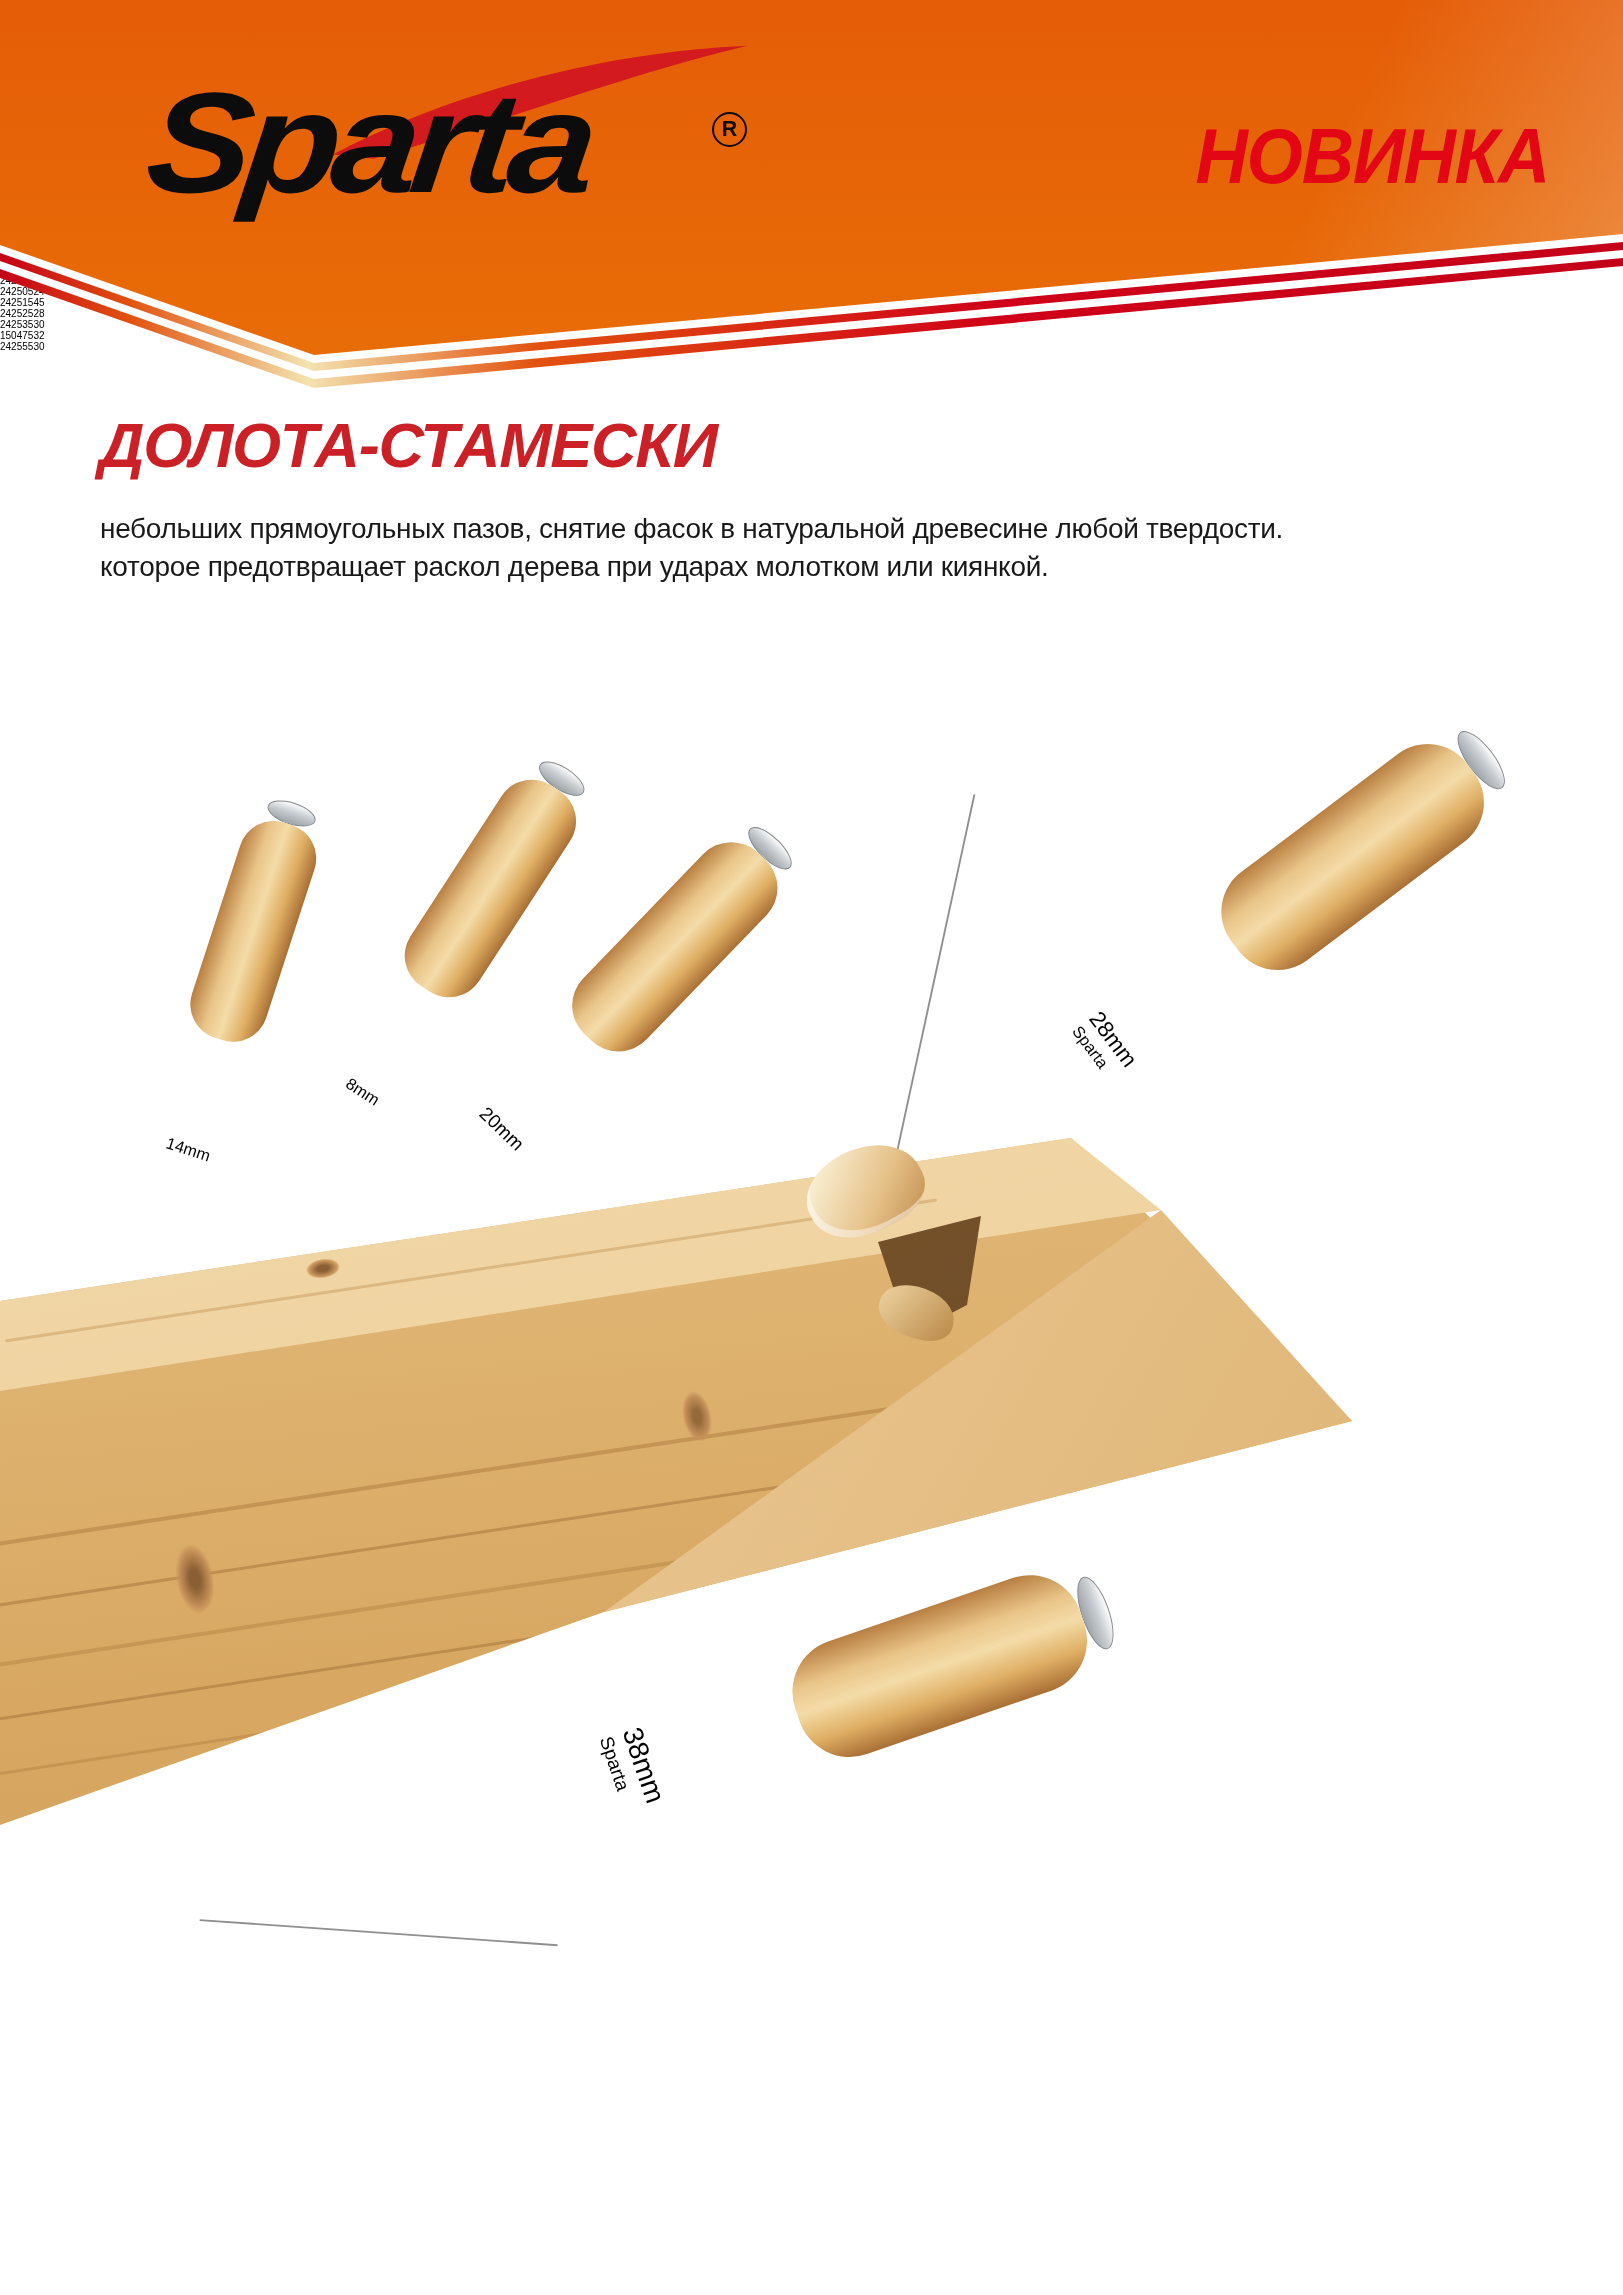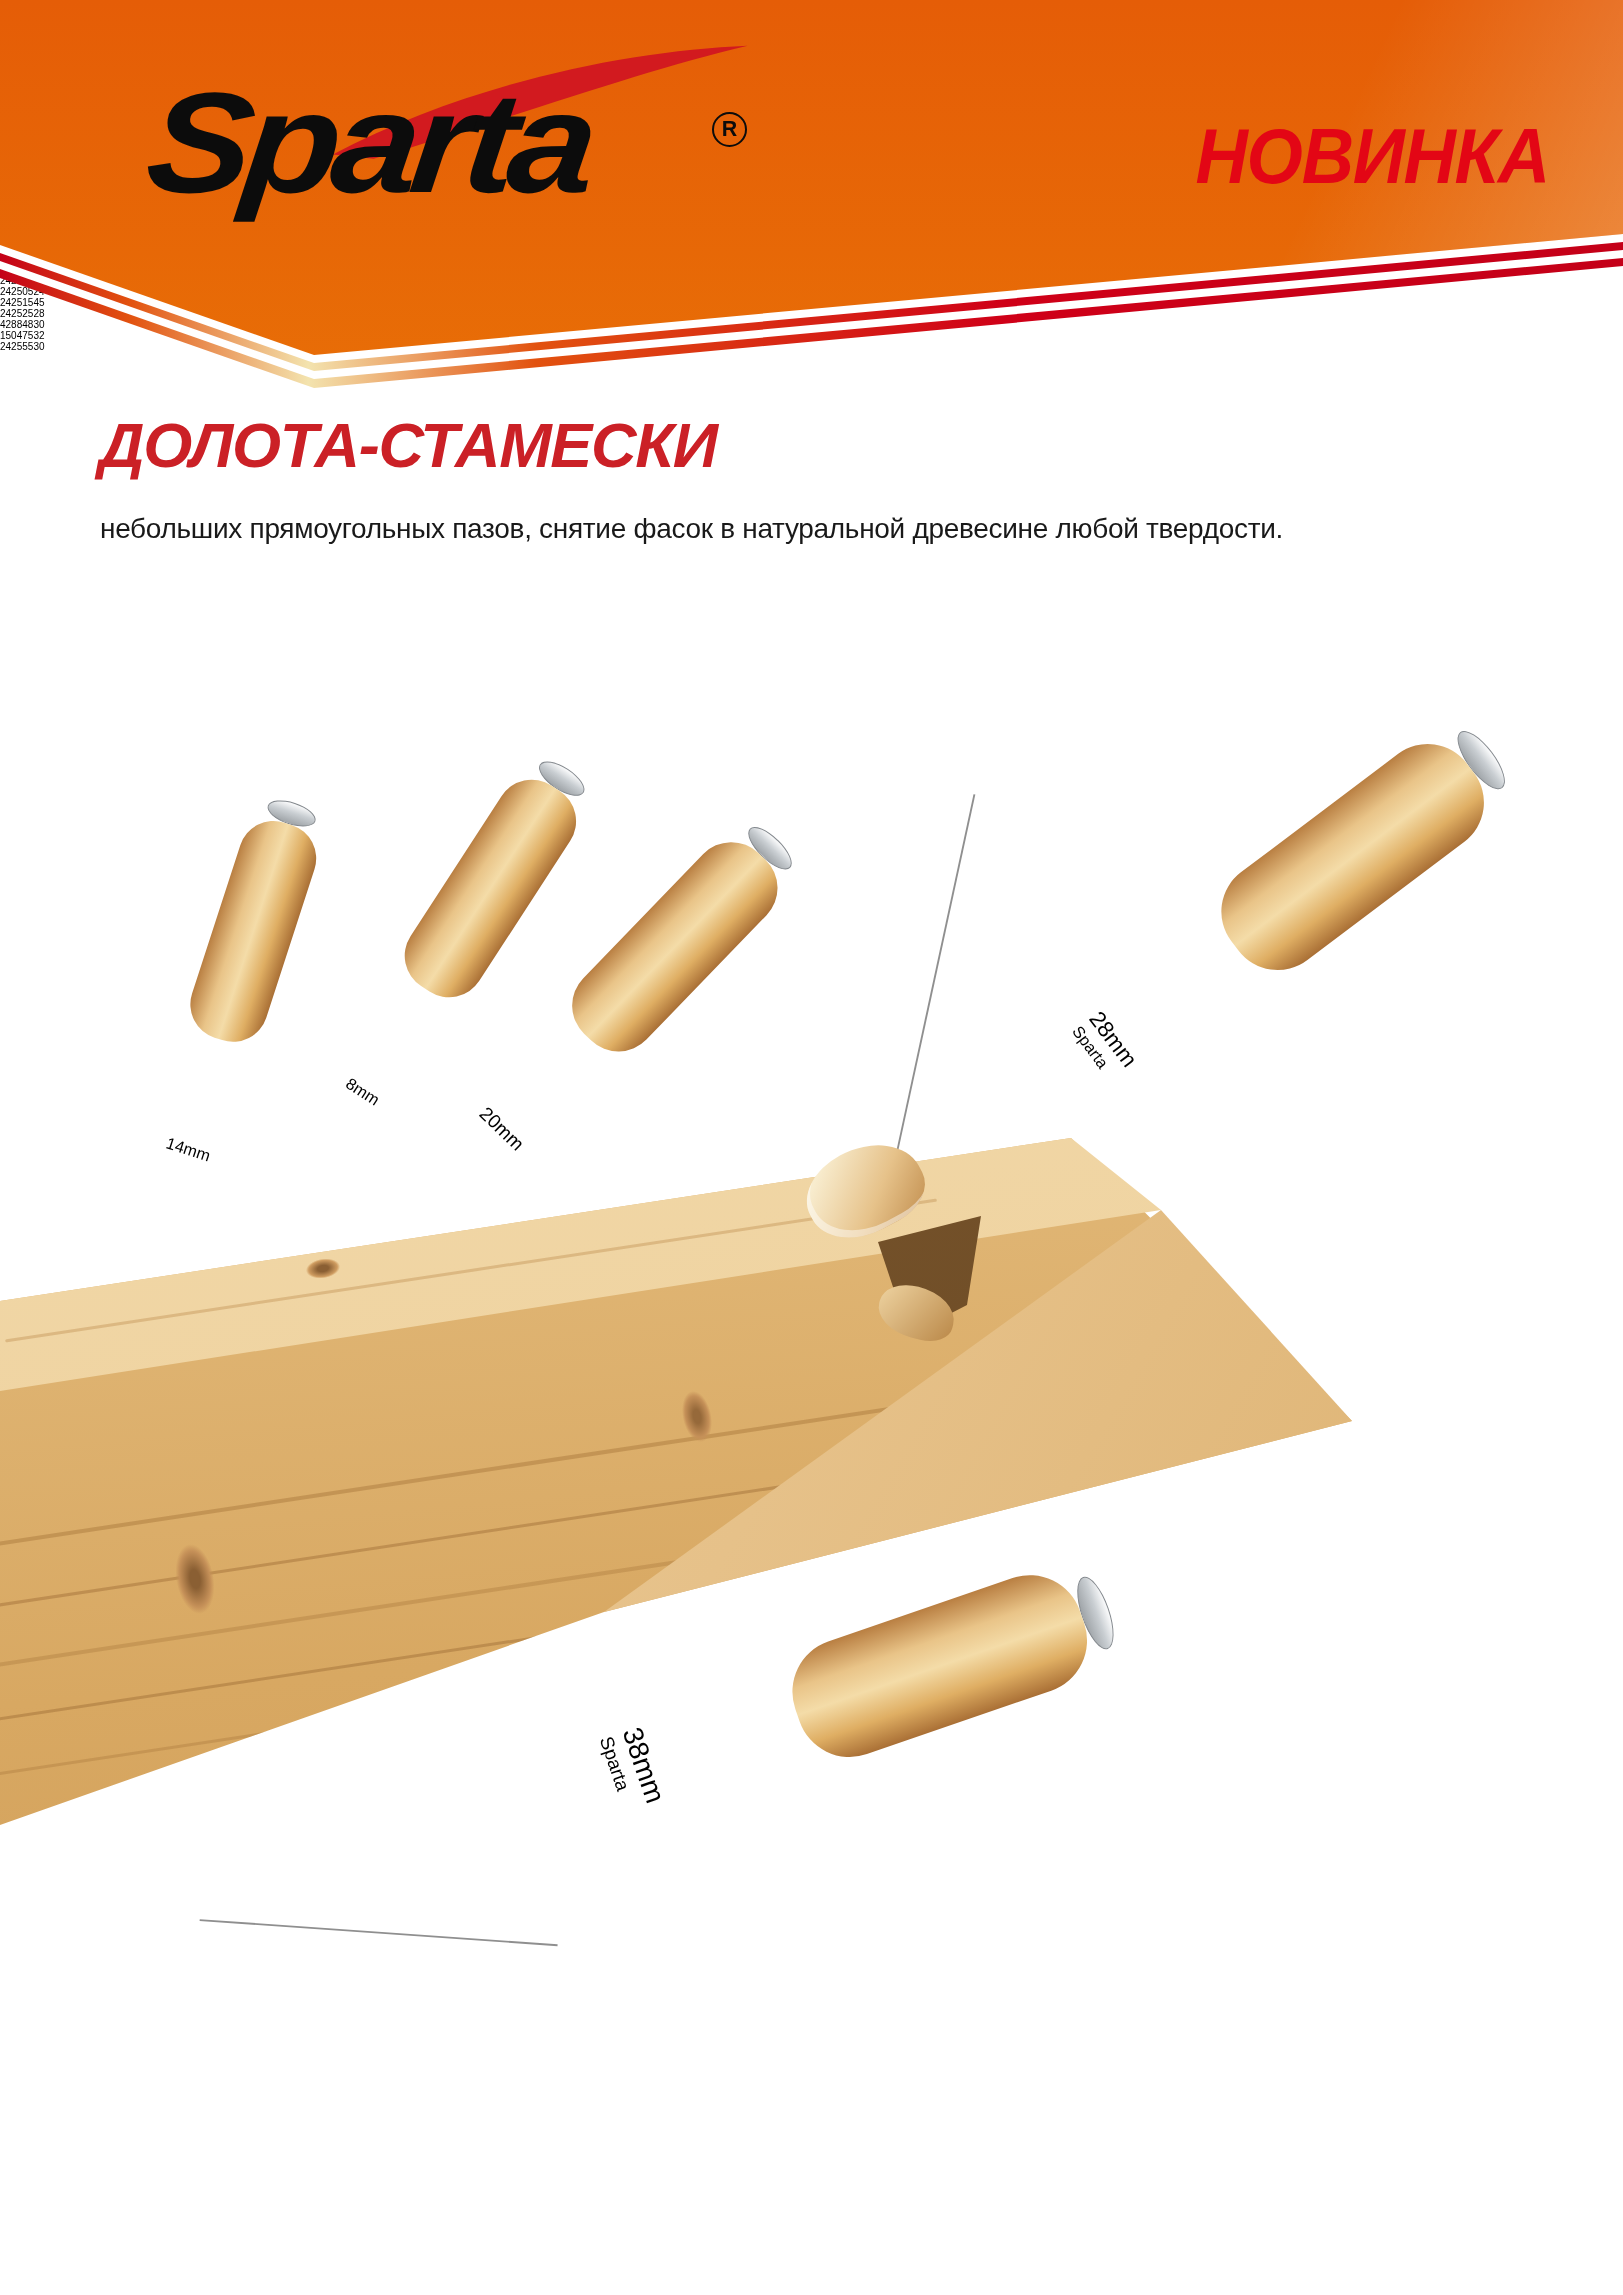--- a/index.html
+++ b/index.html
@@ -113,20 +113,21 @@
       <path d="M 30 185 C 250 70 500 20 690 12 C 520 52 330 122 95 192 Z" fill="#d21a1f"></path>
     </svg>
     <div class="logo-text">Sparta</div>
     <div class="logo-reg">R</div>
   </div>
   <div class="abs novinka">НОВИНКА</div>
 
   <div class="abs title">ДОЛОТА-СТАМЕСКИ</div>
   <div class="abs para">
     <div>небольших прямоугольных пазов, снятие фасок в натуральной древесине любой твердости.</div>
+    <div>которое предотвращает раскол дерева при ударах молотком или киянкой.</div>
   </div>
 
   <div class="full beam-base">
     <div class="grain" style="left:-38px;top:1457px;width:1193px;height:3.8px;background:rgba(166,117,58,.45);"></div>
     <div class="grain" style="left:-38px;top:1526px;width:1099px;height:2.5px;background:rgba(150,100,48,.40);"></div>
     <div class="grain" style="left:-25px;top:1595px;width:942px;height:4.4px;background:rgba(166,117,58,.35);"></div>
     <div class="grain" style="left:-25px;top:1664px;width:754px;height:2.5px;background:rgba(150,100,48,.40);"></div>
     <div class="grain" style="left:-25px;top:1733px;width:565px;height:3.1px;background:rgba(166,117,58,.35);"></div>
     <div class="knot" style="left:170px;top:1532px;width:50px;height:94px;transform:rotate(-10deg);background:radial-gradient(closest-side,#8a5f33 20%,#c59058 60%,rgba(197,144,88,0) 75%);"></div>
     <div class="knot" style="left:678px;top:1382px;width:38px;height:69px;transform:rotate(-12deg);background:radial-gradient(closest-side,#96superb 20%,#c59058 60%,rgba(197,144,88,0) 75%);background:radial-gradient(closest-side,#96693a 20%,#c59058 60%,rgba(197,144,88,0) 75%);"></div>
@@ -237,21 +238,21 @@
         <div class="trow"><span class="th1">242435</span><span class="th2">10</span></div>
         <div class="trow"><span class="th1">242445</span><span class="th2">12</span></div>
         <div class="trow"><span class="th1">242455</span><span class="th2">14</span></div>
         <div class="trow"><span class="th1">242465</span><span class="th2">16</span></div>
         <div class="trow"><span class="th1">242475</span><span class="th2">18</span></div>
         <div class="trow"><span class="th1">242485</span><span class="th2">20</span></div>
         <div class="trow"><span class="th1">242495</span><span class="th2">22</span></div>
         <div class="trow"><span class="th1">242505</span><span class="th2">24</span></div>
         <div class="trow"><span class="th1">242515</span><span class="th2">45</span></div>
         <div class="trow"><span class="th1">242525</span><span class="th2">28</span></div>
-        <div class="trow"><span class="th1">428848</span><span class="th2">30</span></div>
+        <div class="trow"><span class="th1">242535</span><span class="th2">30</span></div>
         <div class="trow"><span class="th1">150475</span><span class="th2">32</span></div>
         <div class="trow"><span class="th1">242555</span><span class="th2">30</span></div>
       </div>
   </div>
 
   <div class="abs ft-stripe" style="top:2093px;height:7px;"></div>
   <div class="abs ft-stripe" style="top:2105px;height:7px;"></div>
   <div class="abs ft-stripe" style="top:2118px;height:7.5px;"></div>
   <div class="abs ft-band"></div>
   <div class="abs ft-band-shade"></div>

